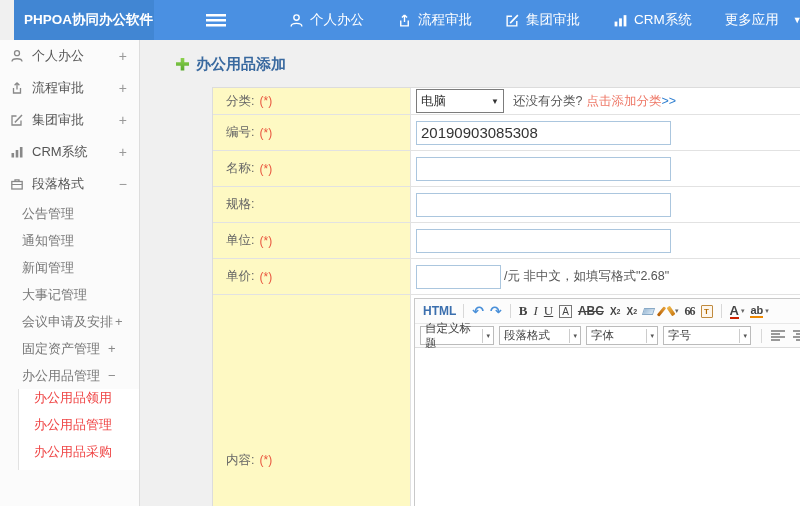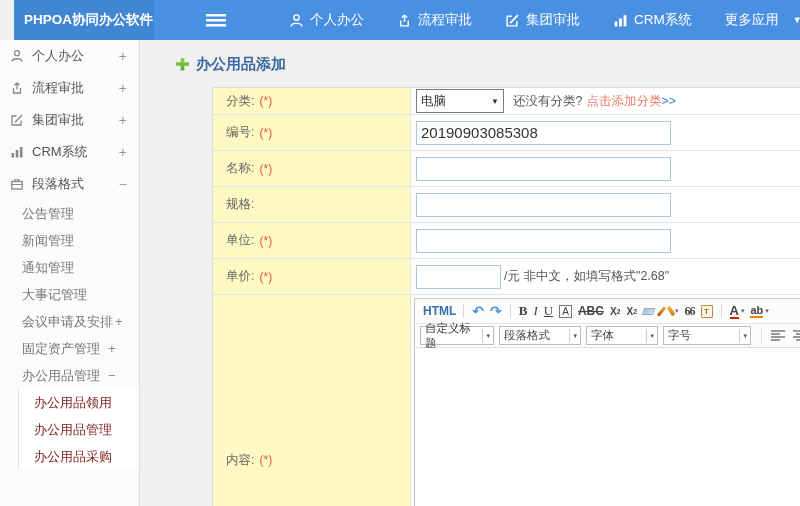--- a/index.html
+++ b/index.html
@@ -26,21 +26,21 @@
   .sidebar { position:absolute; top:40px; left:0; width:140px; bottom:0; background:#fbfbfb;
              border-right:1px solid #ddd; font-size:13px; color:#555; }
   .side-item { height:32px; display:flex; align-items:center; padding:0 12px 0 10px; cursor:pointer; position:relative; }
   .side-item.active { background:#ececec; }
   .side-item .sicon { width:14px; height:14px; margin-right:8px; color:#888; flex:none; }
   .side-item .toggle { margin-left:auto; color:#999; font-size:14px; }
   .sub-item { height:27px; display:flex; align-items:center; padding-left:22px; color:#777; cursor:pointer; }
   .sub-item .inline-toggle { color:#888; margin-left:2px; }
   .sub-item .gap-toggle { color:#888; margin-left:8px; }
   .subsub-panel { margin-left:18px; border-left:1px solid #e2e2e2; background:#fff; }
-  .subsub-item { height:27px; display:flex; align-items:center; padding-left:15px; color:#7f1d1d; cursor:pointer; }
+  .subsub-item { height:27px; display:flex; align-items:flex-start; padding-left:15px; color:#ef4444; cursor:pointer; }
   
   .main { position:absolute; top:40px; left:140px; right:0; bottom:0; background:#f0f0f0; overflow:hidden; }
   .page-title { display:flex; align-items:center; margin:13px 0 0 36px; height:22px; }
   .plus-icon { width:13px; height:13px; margin-right:7px;
     background:linear-gradient(#8dd24e,#57a82c);
     clip-path:polygon(36% 0,64% 0,64% 36%,100% 36%,100% 64%,64% 64%,64% 100%,36% 100%,36% 64%,0 64%,0 36%,36% 36%); }
   .page-title h1 { font-size:15px; font-weight:bold; color:#39699f; }
   .form-card { margin:12px 0 0 72px; width:648px; background:#fff; border:1px solid #dcdcdc; border-bottom:none; }
   .frow { display:flex; border-bottom:1px solid #e2e2e2; }
   .frow:last-child { border-bottom:none; }
@@ -202,24 +202,24 @@
         <use href="#i-case"></use>
       </svg>
     <span>段落格式</span>
     <span class="toggle">−</span>
   </div>
 
   <div class="sub-item">
     <span>公告管理</span>
   </div>
   <div class="sub-item">
+    <span>通知管理</span>
+  </div>
+  <div class="sub-item">
     <span>新闻管理</span>
-  </div>
-  <div class="sub-item">
-    <span>通知管理</span>
   </div>
   <div class="sub-item">
     <span>大事记管理</span>
   </div>
   <div class="sub-item">
     <span>会议申请及安排</span>
     <span class="inline-toggle">+</span>
   </div>
   <div class="sub-item">
     <span>固定资产管理</span>

